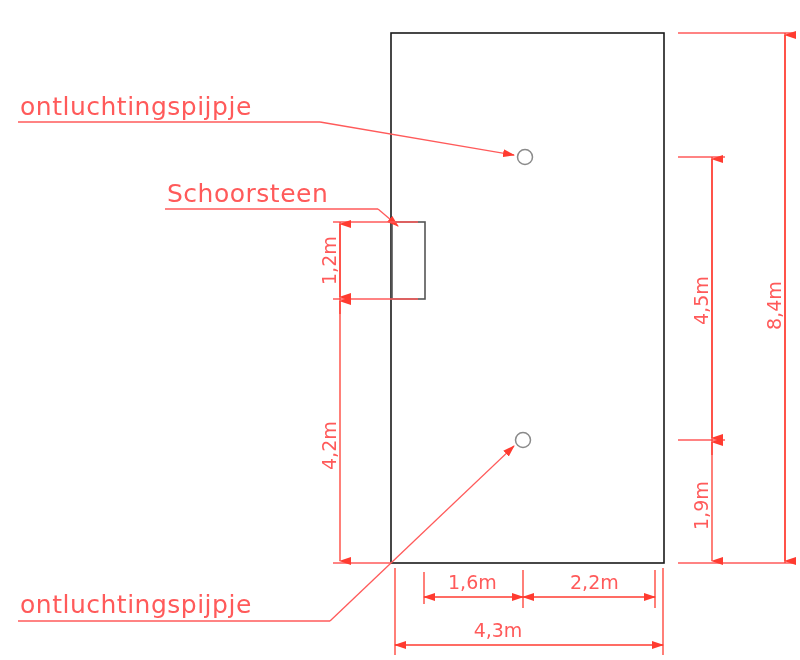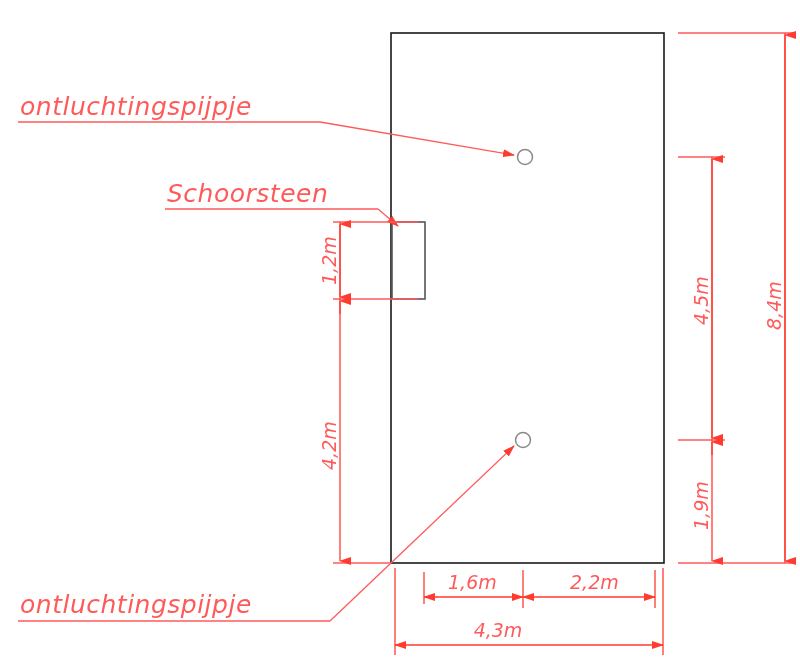--- a/index.html
+++ b/index.html
@@ -1,18 +1,18 @@
 <!DOCTYPE html>
 <html><head>
 <meta charset="utf-8">
 <style>
   html,body{margin:0;padding:0;background:#ffffff;}
   body{width:800px;height:660px;overflow:hidden;
        font-family:"DejaVu Sans",sans-serif;}
-  #stage{position:relative;width:800px;height:660px;font-style:italic;}
+  #stage{position:relative;width:800px;height:660px;}
   svg{display:block;}
   .dimtext{font-family:"DejaVu Sans",sans-serif;font-size:19px;fill:#ff5a5a;}
   .labeltext{font-family:"DejaVu Sans",sans-serif;font-size:25px;fill:#ff5a5a;letter-spacing:0.5px;}
 </style>
 </head>
 <body>
 
 <div id="stage">
   <svg width="800" height="660" viewBox="0 0 800 660">
     <defs>

